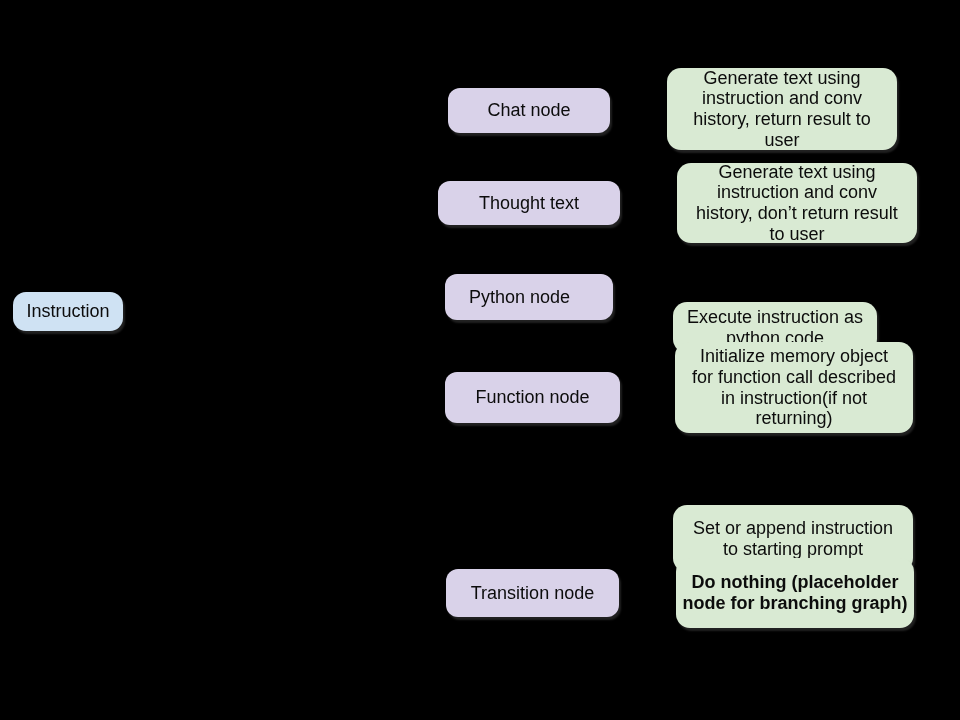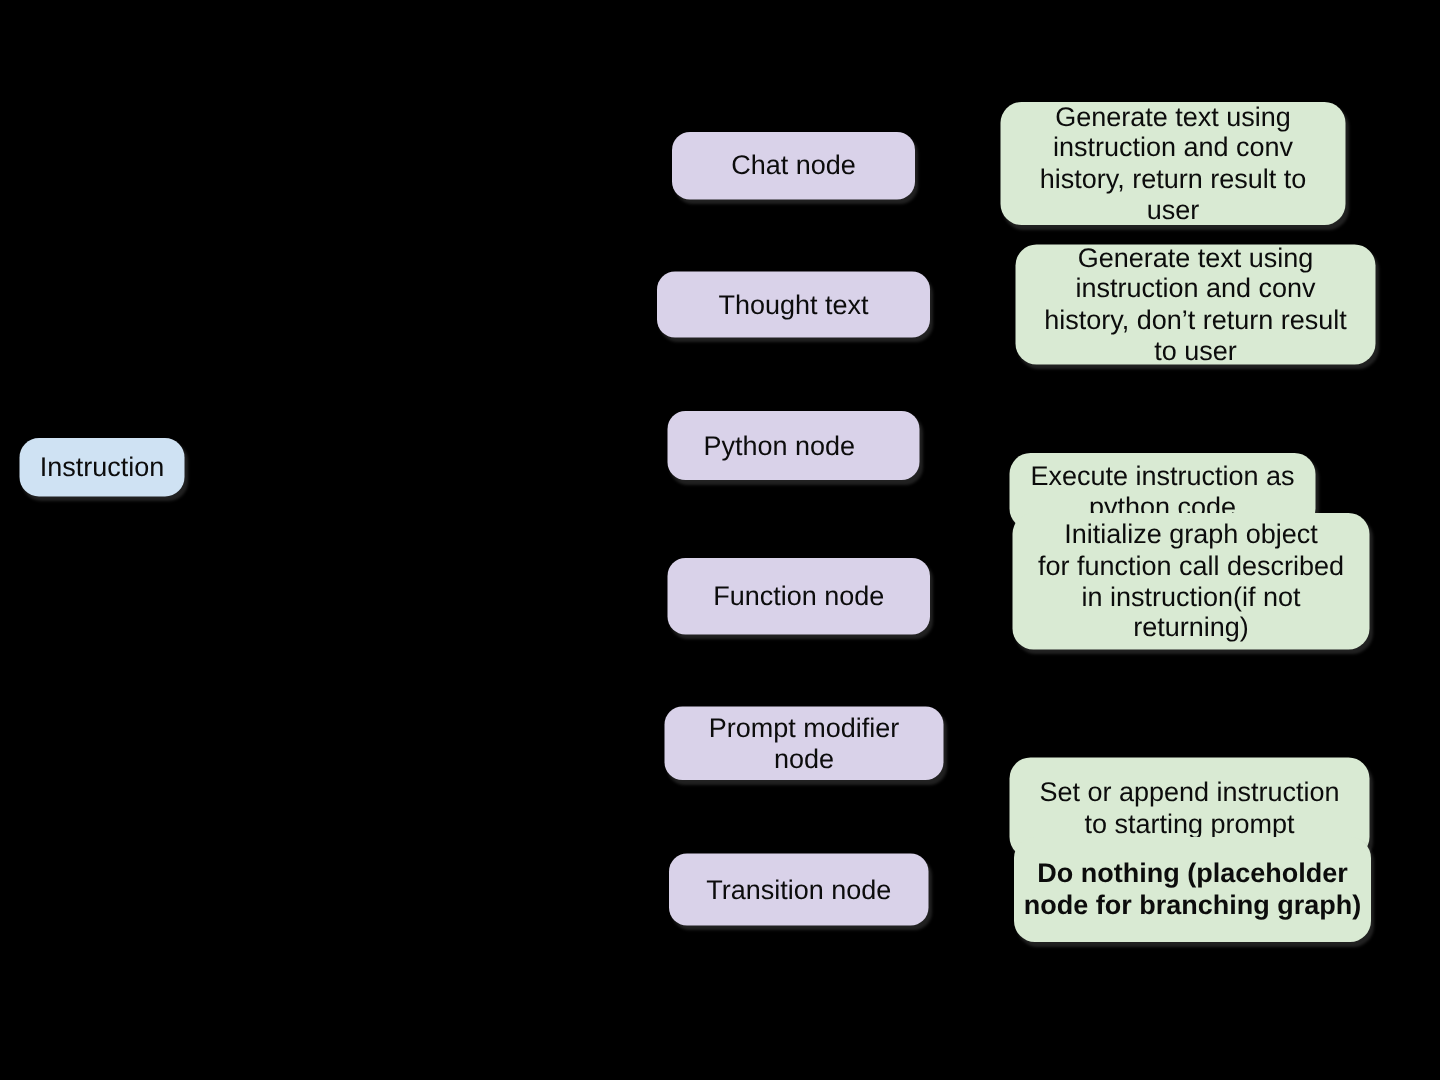--- a/index.html
+++ b/index.html
@@ -73,27 +73,25 @@
   <div id="d-thought" class="node green">Generate text using
 instruction and conv
 history, don’t return result
 to user</div>
 
   <div id="n-python" class="node purple align-left">Python node</div>
   <div id="d-python" class="node green">Execute instruction as
 python code</div>
 
   <div id="n-function" class="node purple">Function node</div>
-  <div id="d-function" class="node green">Initialize graph object
+  <div id="d-function" class="node green">Initialize memory object
 for function call described
 in instruction(if not
 returning)</div>
 
-  <div id="n-promptmod" class="node purple">Prompt modifier
-node</div>
   <div id="d-promptmod" class="node green">Set or append instruction
 to starting prompt</div>
 
   <div id="n-transition" class="node purple">Transition node</div>
   <div id="d-transition" class="node green">Do nothing (placeholder
 node for branching graph)</div>
 
 </div>
 
 </body></html>

